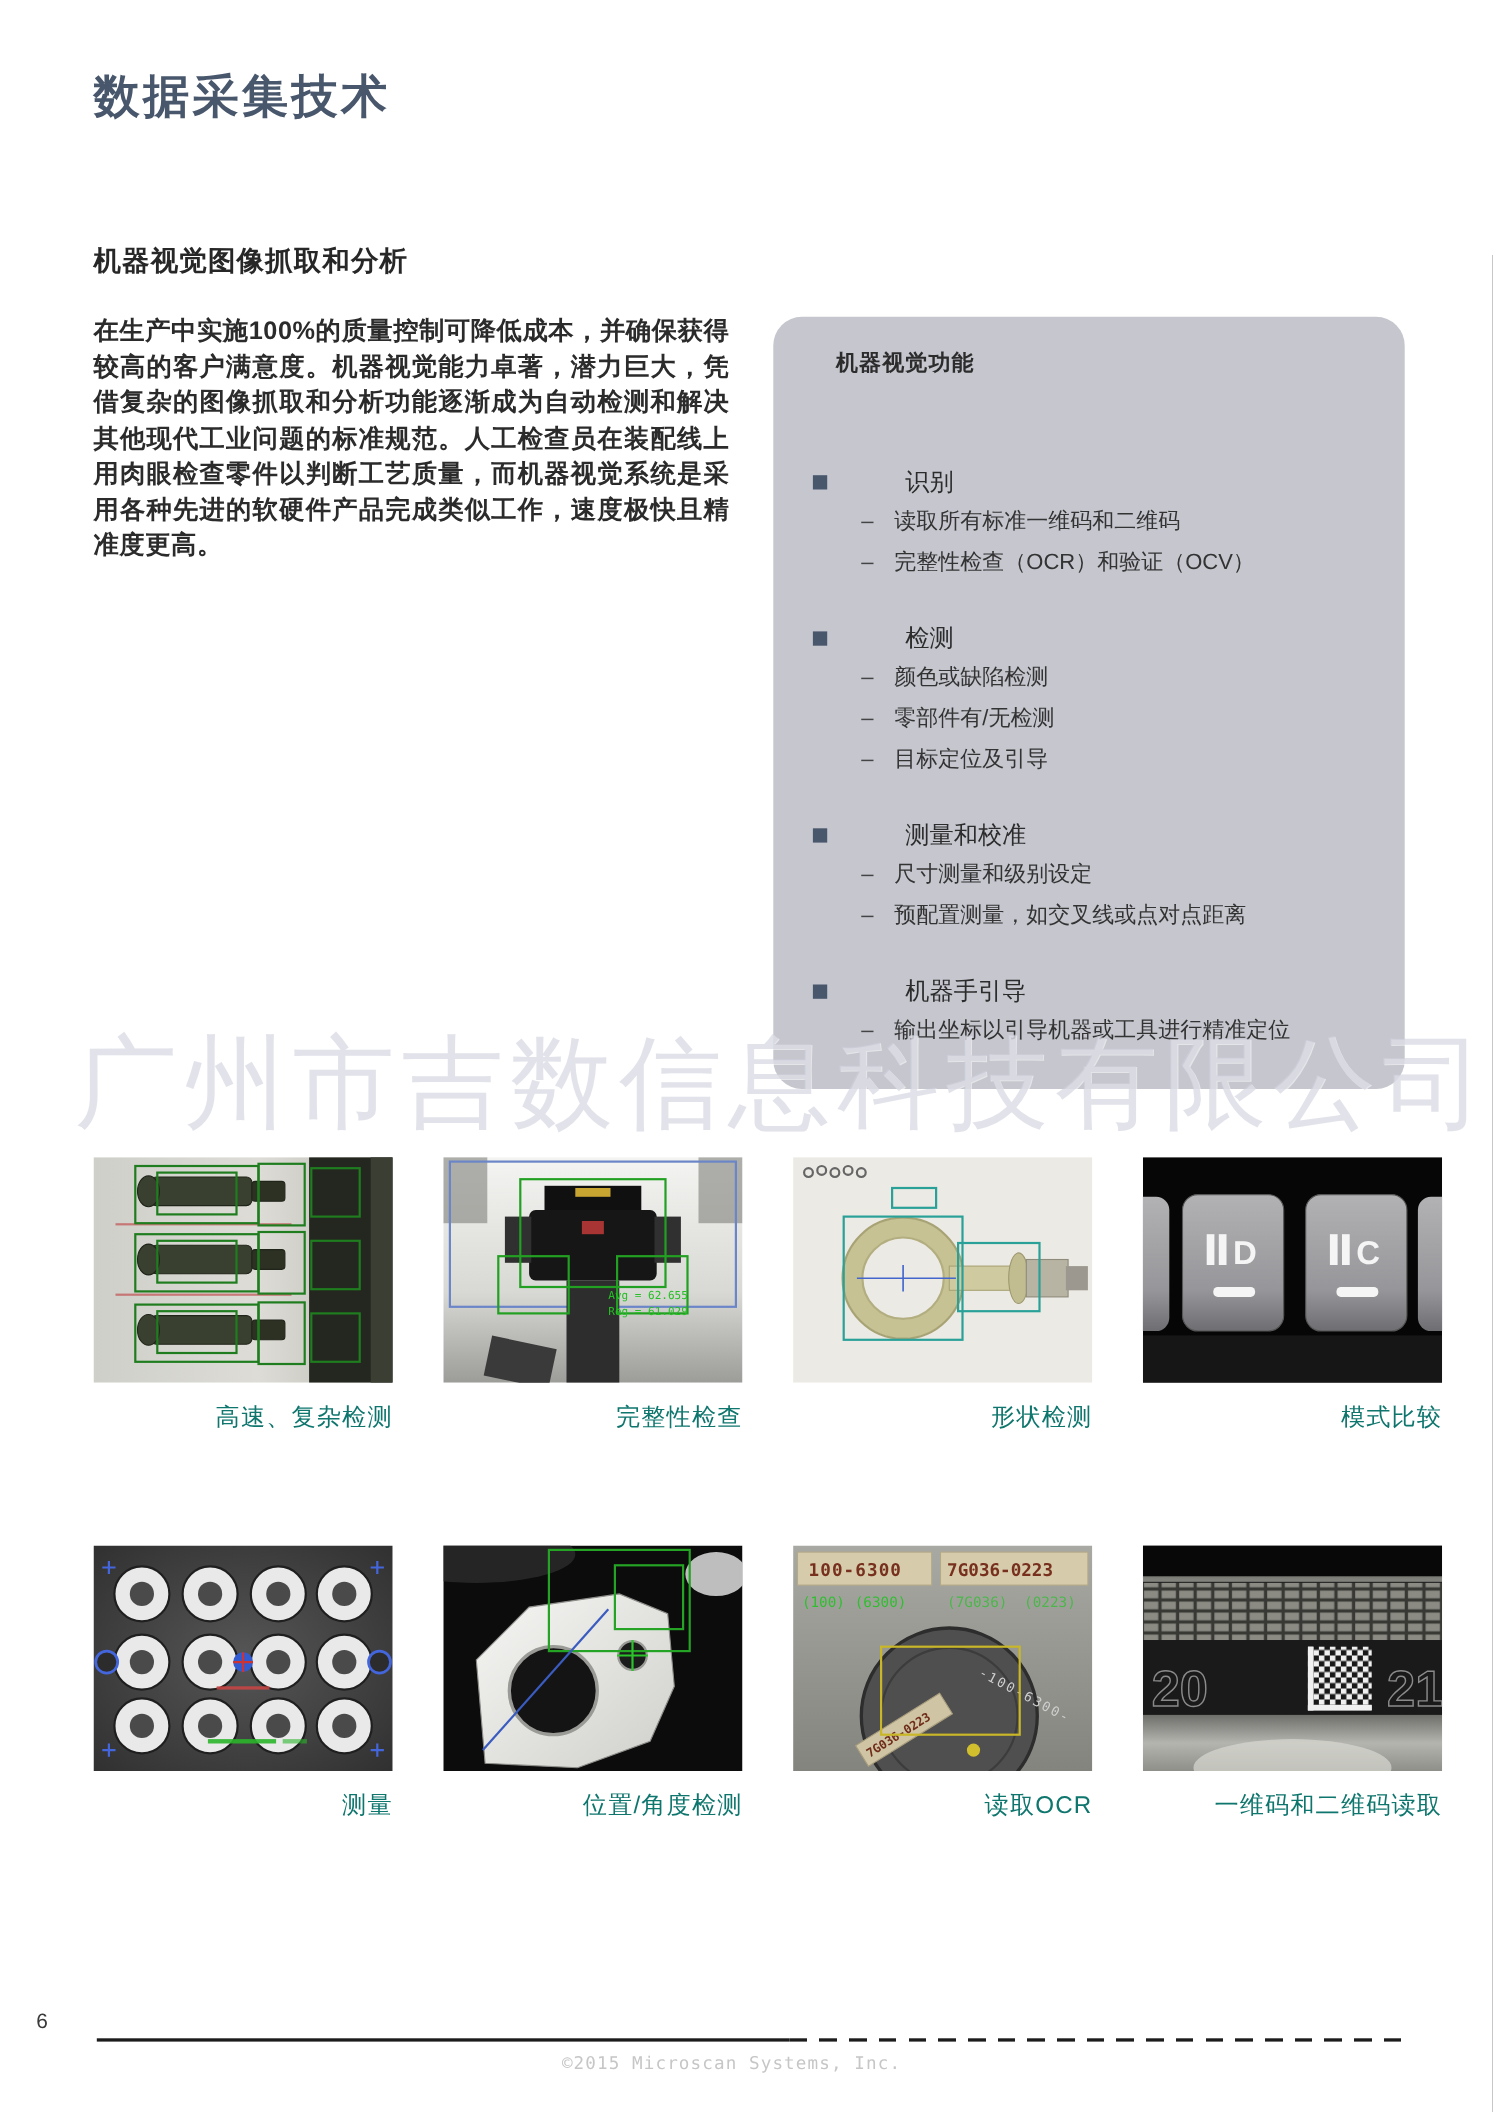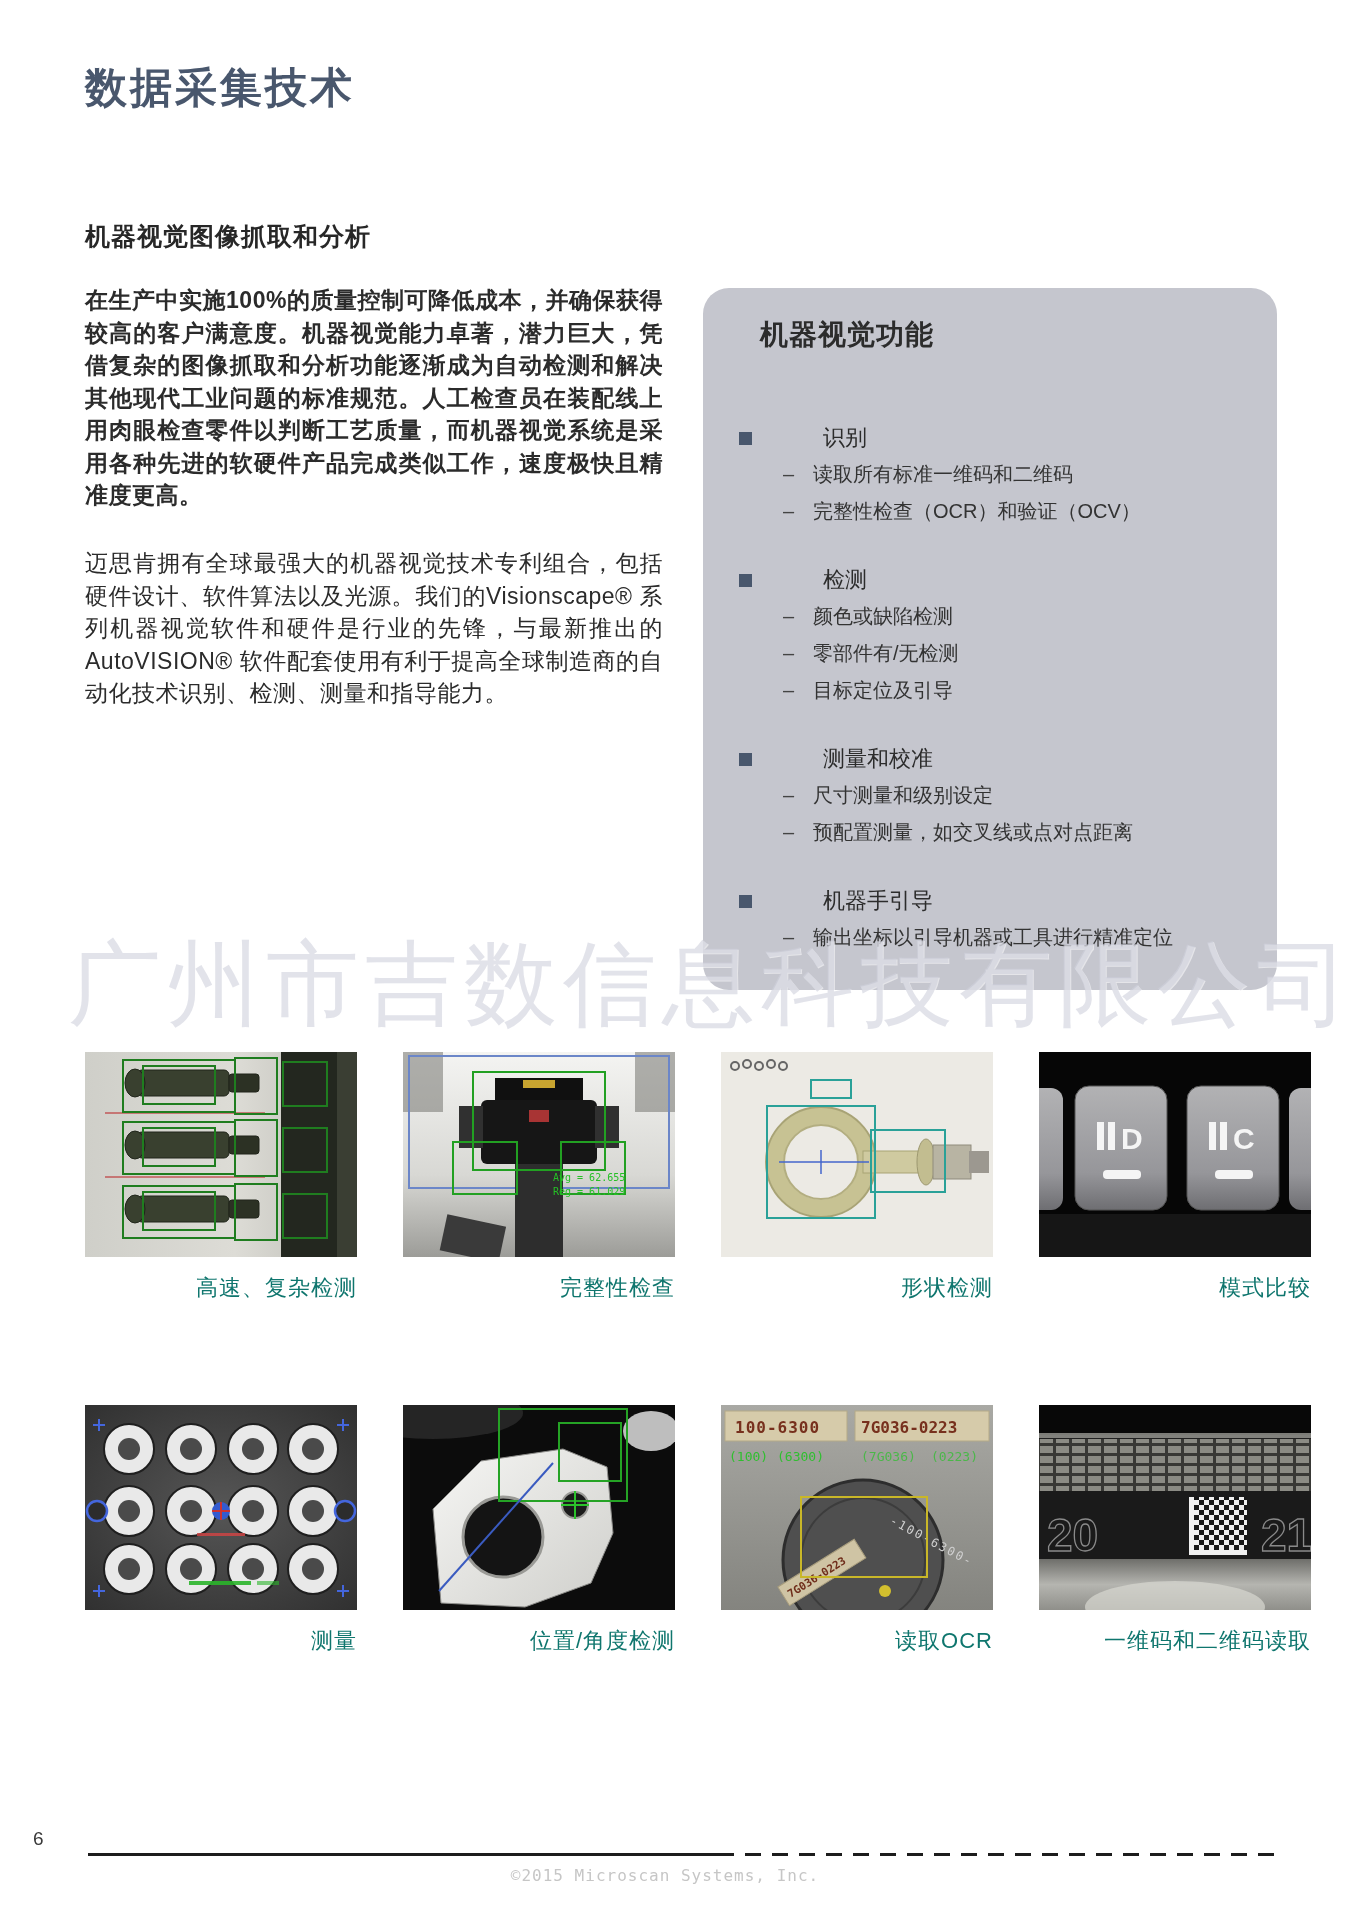--- a/index.html
+++ b/index.html
@@ -25,21 +25,21 @@
   .para-1 { top:284px;font-weight:bold; }
   .para-2 { top:547px; }
 
   
   .panel {
     position:absolute; left:703px; top:288px; width:574px; height:702px;
     background:#c5c6ce; border-radius:26px; z-index:1;
   }
   .panel-title {
     position:absolute; left:57px; top:28px;
-    font-size:28px; font-weight:bold; color:#2c2c2c; letter-spacing:1px;
+    font-size:20px; font-weight:bold; color:#2c2c2c; letter-spacing:1px;
   }
   .panel-list { position:absolute; left:0; top:96px; width:100%; }
   .panel-section { margin-top:40px; }
   .panel-head { position:relative; padding-left:120px; font-size:22px; color:#2c2c2c; line-height:28px; }
   .bullet-sq {
     position:absolute; left:36px; top:8px; width:13px; height:13px;
     background:#49576d;
   }
   .panel-sub { position:relative; margin-top:8px; padding-left:110px; font-size:20px; line-height:29px; color:#333; }
   .panel-sub .dash { position:absolute; left:80px; color:#444; }
@@ -77,21 +77,20 @@
 </head>
 <body>
 
 <div class="page">
 
   <h1 class="doc-title">数据采集技术</h1>
 
   <h2 class="section-heading">机器视觉图像抓取和分析</h2>
 
   <p class="body-col para para-1">在生产中实施100%的质量控制可降低成本，并确保获得较高的客户满意度。机器视觉能力卓著，潜力巨大，凭借复杂的图像抓取和分析功能逐渐成为自动检测和解决其他现代工业问题的标准规范。人工检查员在装配线上用肉眼检查零件以判断工艺质量，而机器视觉系统是采用各种先进的软硬件产品完成类似工作，速度极快且精准度更高。</p>
-  <p class="body-col para para-2">迈思肯拥有全球最强大的机器视觉技术专利组合，包括硬件设计、软件算法以及光源。我们的Visionscape® 系列机器视觉软件和硬件是行业的先锋，与最新推出的AutoVISION® 软件配套使用有利于提高全球制造商的自动化技术识别、检测、测量和指导能力。</p>
 
   <aside class="panel">
     <div class="panel-title">机器视觉功能</div>
     <div class="panel-list">
 
       <div class="panel-section">
         <div class="panel-head">
           <span class="bullet-sq"></span>
           <span>识别</span>
         </div>

